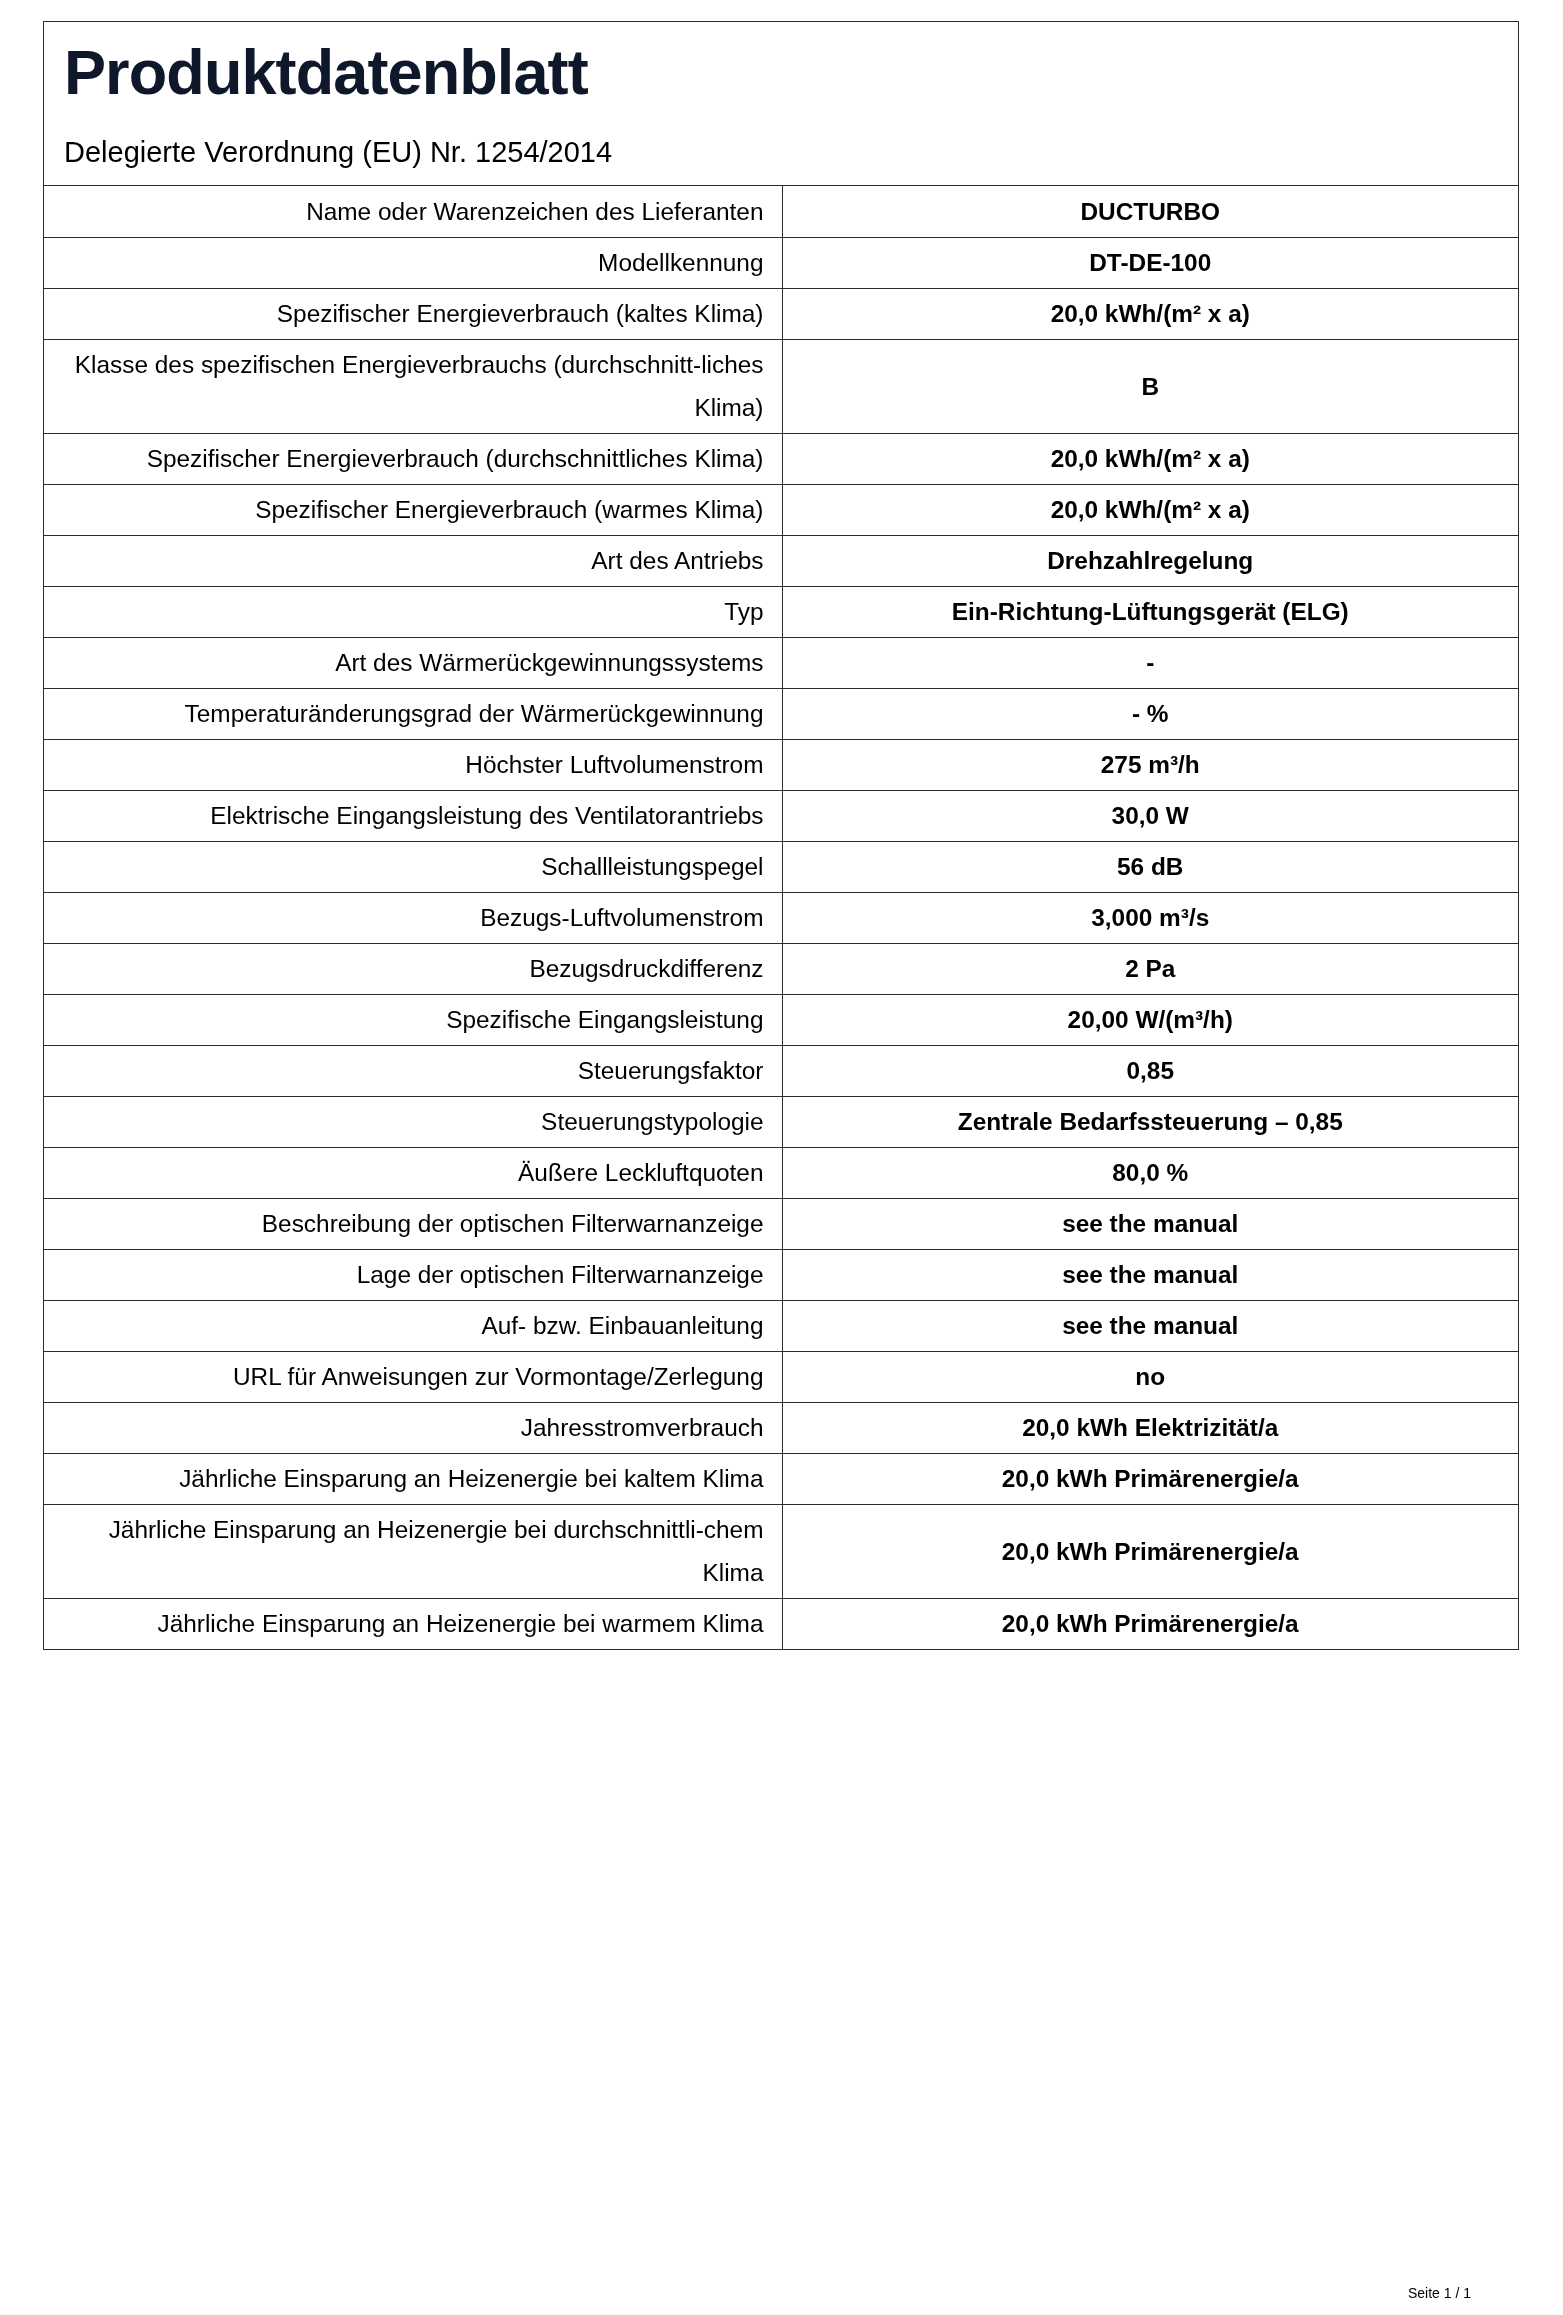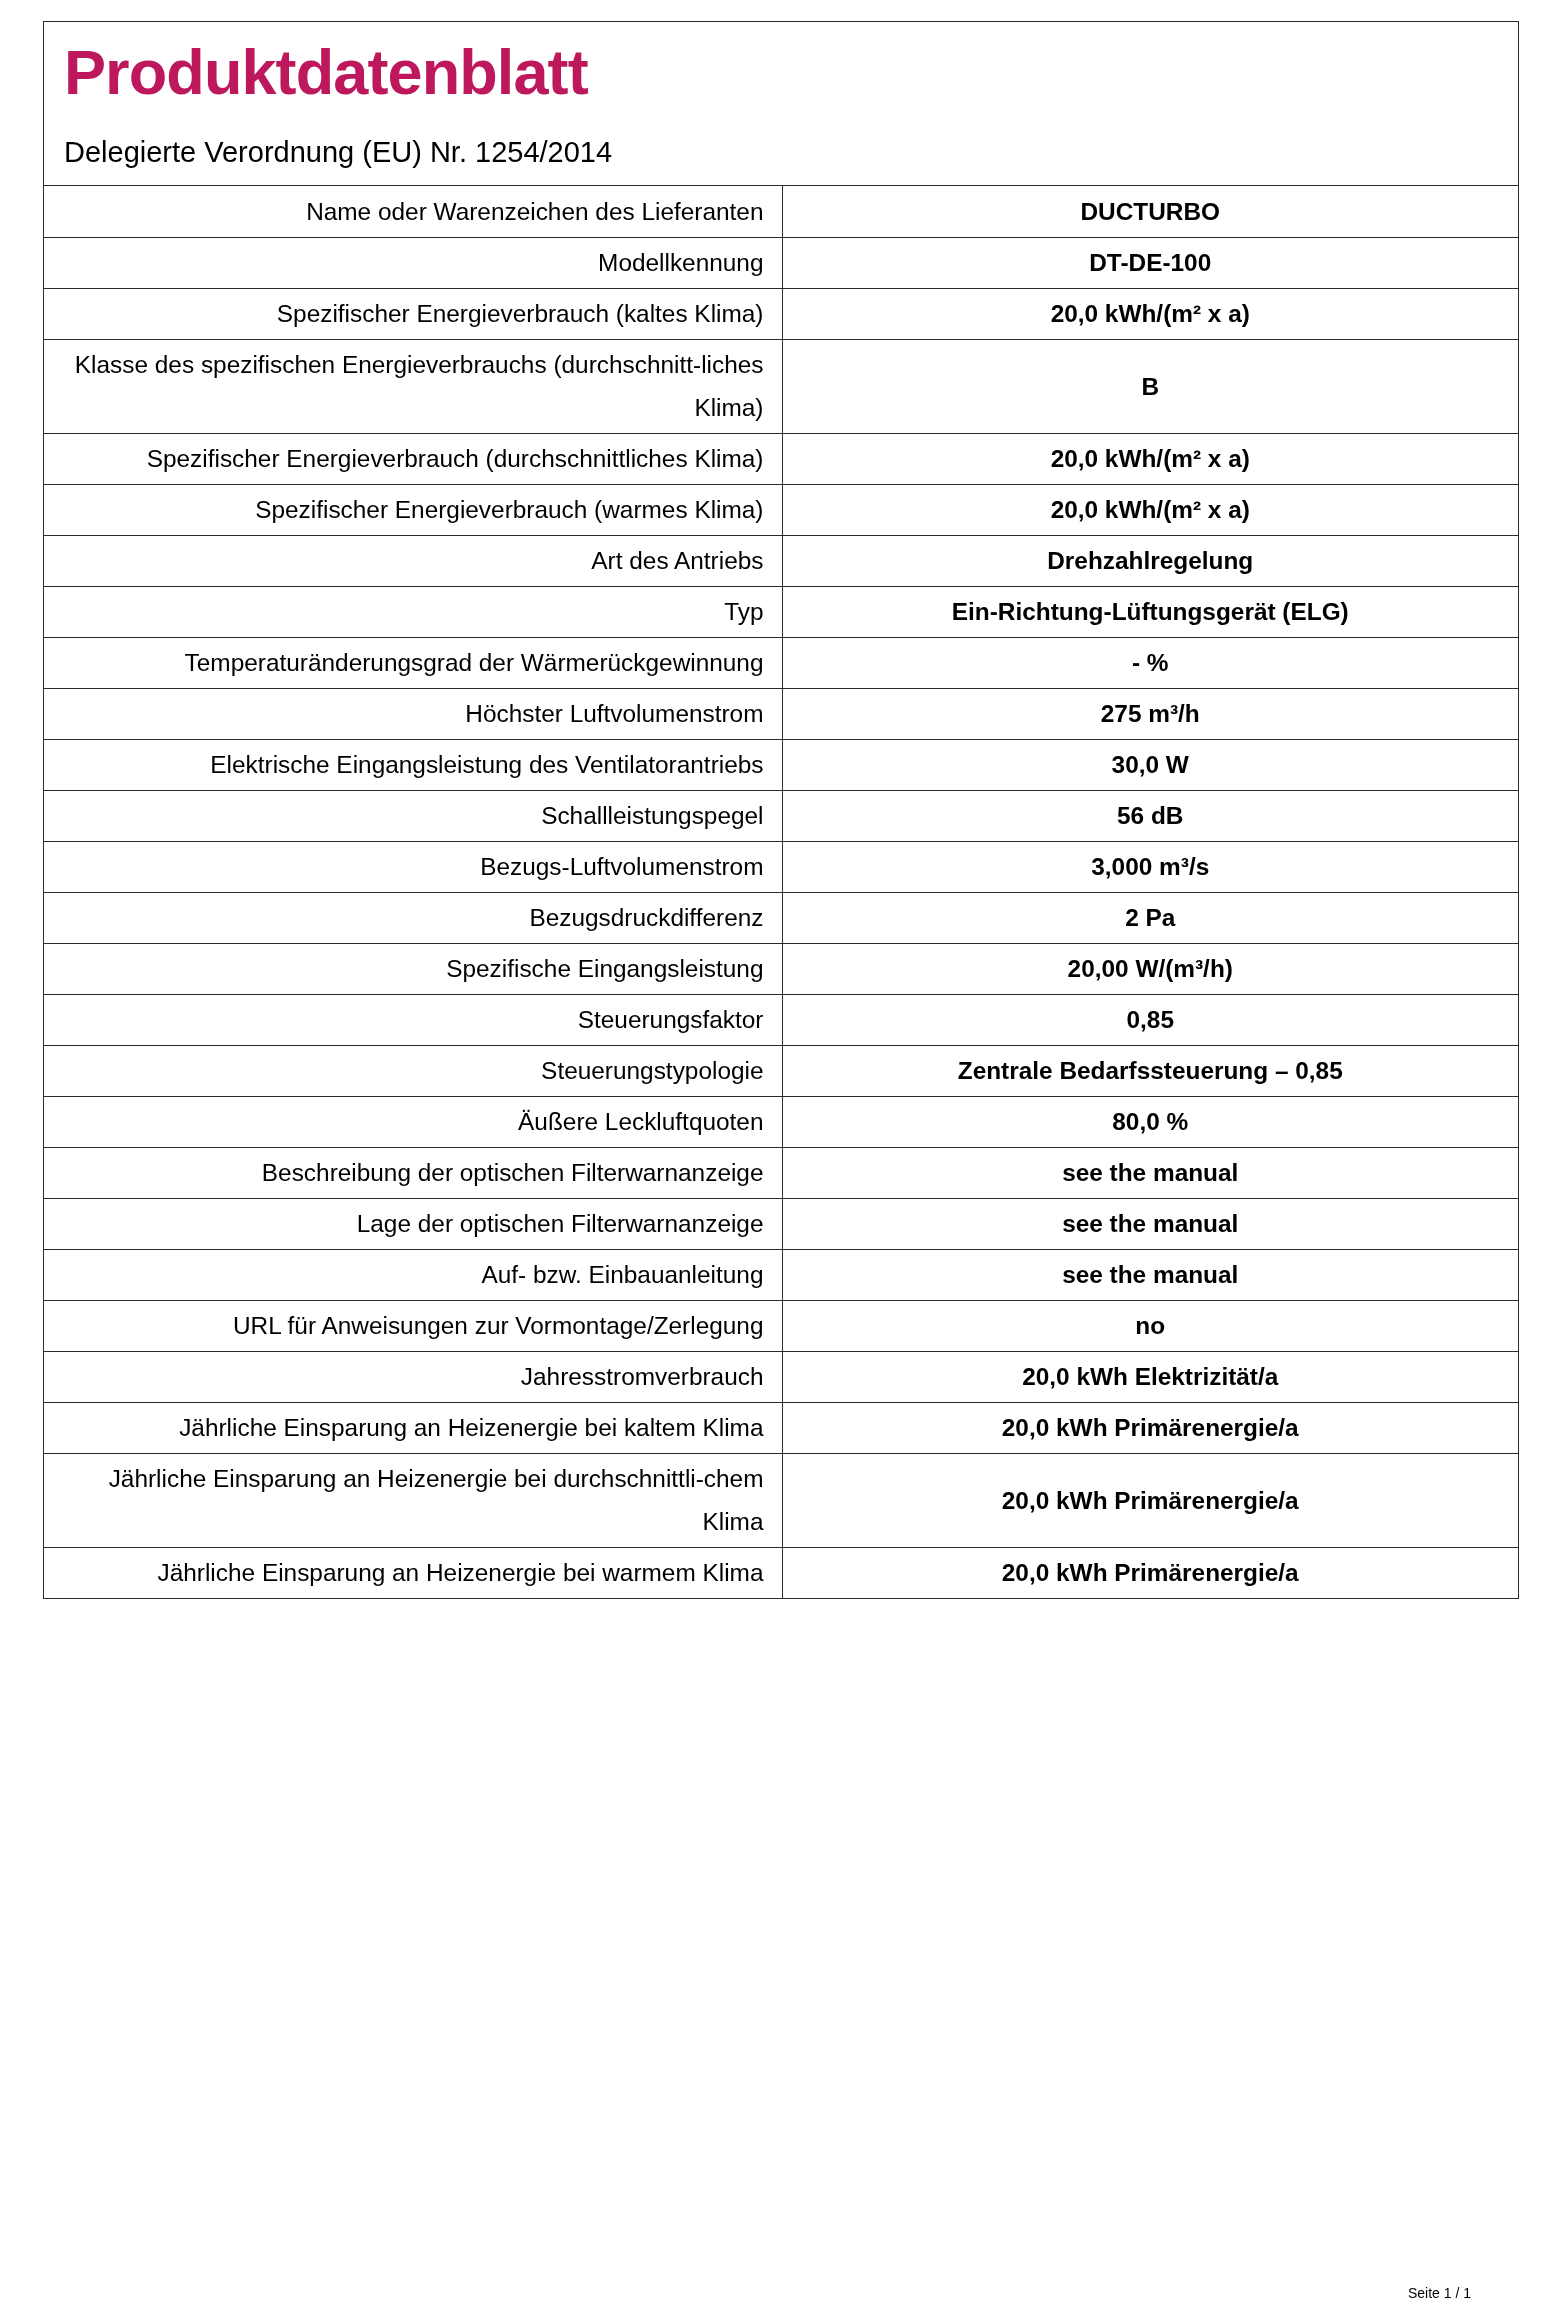--- a/index.html
+++ b/index.html
@@ -81,21 +81,21 @@
     font-size: 14px;
     line-height: 27px;
     white-space: nowrap;
   }
 </style>
 </head>
 <body>
 
 <div class="sheet">
   <div class="header">
-    <div class="title" style="color:#be185d">Produktdatenblatt</div>
+    <div class="title" style="color:#0f172a">Produktdatenblatt</div>
     <div class="subtitle">Delegierte Verordnung (EU) Nr. 1254/2014</div>
   </div>
   <table class="data">
     <tbody>
       <tr class="r1">
           <td class="label">Name oder Warenzeichen des Lieferanten</td>
           <td class="value">DUCTURBO</td>
         </tr>
       <tr class="r1">
           <td class="label">Modellkennung</td>
@@ -119,20 +119,24 @@
         </tr>
       <tr class="r1">
           <td class="label">Art des Antriebs</td>
           <td class="value">Drehzahlregelung</td>
         </tr>
       <tr class="r1">
           <td class="label">Typ</td>
           <td class="value">Ein-Richtung-Lüftungsgerät (ELG)</td>
         </tr>
       <tr class="r1">
+          <td class="label">Art des Wärmerückgewinnungssystems</td>
+          <td class="value">-</td>
+        </tr>
+      <tr class="r1">
           <td class="label">Temperaturänderungsgrad der Wärmerückgewinnung</td>
           <td class="value">- %</td>
         </tr>
       <tr class="r1">
           <td class="label">Höchster Luftvolumenstrom</td>
           <td class="value">275 m³/h</td>
         </tr>
       <tr class="r1">
           <td class="label">Elektrische Eingangsleistung des Ventilatorantriebs</td>
           <td class="value">30,0 W</td>

